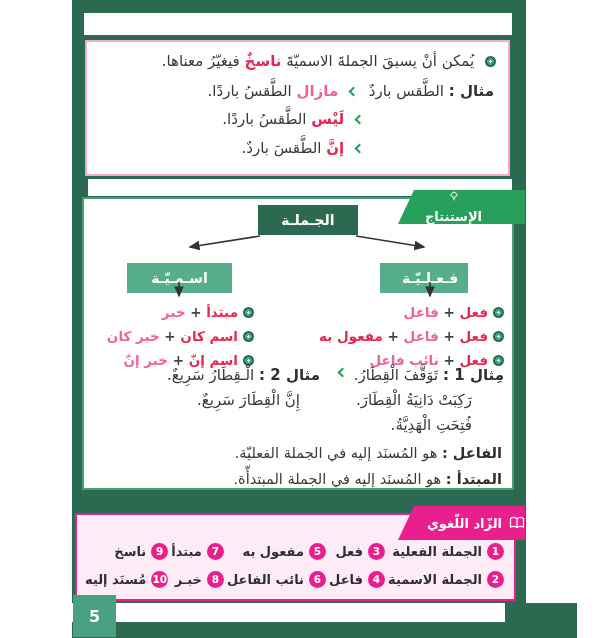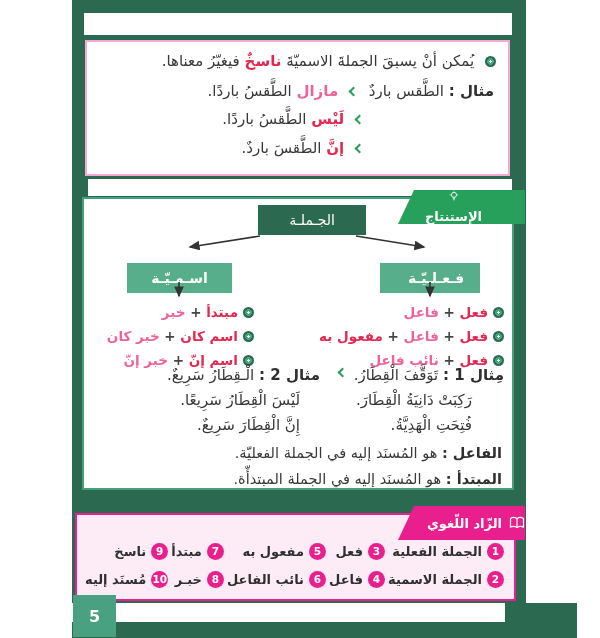--- a/index.html
+++ b/index.html
@@ -35,26 +35,26 @@
 
   
   .ribbon{position:absolute;height:34px;display:flex;align-items:center;direction:rtl;
           color:#fff;font-weight:bold;font-size:13px;z-index:6;
           clip-path:polygon(0 100%,16px 0,100% 0,100% 100%);}
   .ribbon-conclusion{left:398px;top:190px;width:127px;background:#27a05c;padding-right:16px;gap:7px;flex-direction:column;}
   .ribbon-vocab{left:398px;top:506px;width:127px;background:#e81f8c;padding-right:0;gap:7px;}
 
   .card-b{position:absolute;left:82px;top:197px;width:432px;height:293px;background:#fff;
           border:2px solid #44a077;z-index:3;direction:rtl;}
-  .root-box{position:absolute;left:174px;top:6px;width:108px;height:30px;background:#2c6951;
-            color:#fff;font-weight:normal;font-size:14px;display:flex;align-items:center;justify-content:center;letter-spacing:1px;}
+  .root-box{position:absolute;left:174px;top:6px;width:100px;height:30px;background:#2c6951;
+            color:#fff;font-weight:bold;font-size:14px;display:flex;align-items:center;justify-content:center;letter-spacing:1px;}
   .branch-box{position:absolute;top:64px;height:30px;background:#56ae8b;color:#fff;font-weight:bold;
               font-size:14px;display:flex;align-items:center;justify-content:center;letter-spacing:1px;}
   .box-ismiyya{left:43px;width:105px;}
-  .box-filiyya{left:296px;width:100px;padding-left:12px;}
+  .box-filiyya{left:296px;width:88px;padding-left:12px;}
   .tree-svg{position:absolute;left:0;top:0;z-index:4;pointer-events:none;}
 
   .branch-items{position:absolute;top:101px;direction:rtl;text-align:right;font-size:13.5px;line-height:24px;white-space:nowrap;}
   .items-right{right:8px;}
   .items-left{right:258px;}
   .b-item .bullet-dot{margin-left:5px;}
 
   .examples{position:absolute;top:164px;direction:rtl;text-align:right;font-size:15px;line-height:25px;white-space:nowrap;}
   .ex-right{right:8px;}
   .ex-left{right:192px;}
@@ -161,21 +161,20 @@
       </div>
       <div class="ex-sub-r">رَكِبَتْ دَانِيَةُ الْقِطَارَ.</div>
       <div class="ex-sub-r">فُتِحَتِ الْهَدِيَّةُ.</div>
     </div>
     <span class="chev ex-arrow"></span>
     <div class="examples ex-left">
       <div>
         <span class="bold">مثال 2 :</span>
         <span>الْـقِطَارُ سَرِيعٌ.</span>
       </div>
-      <div class="ex-sub-l">لَيْسَ الْقِطَارُ سَرِيعًا.</div>
       <div class="ex-sub-l">إِنَّ الْقِطَارَ سَرِيعٌ.</div>
     </div>
 
     <div class="defs">
       <div>
         <span class="bold">الفاعل :</span>
         <span>هو المُسنَد إليه في الجملة الفعليّة.</span>
       </div>
       <div>
         <span class="bold">المبتدأ :</span>

